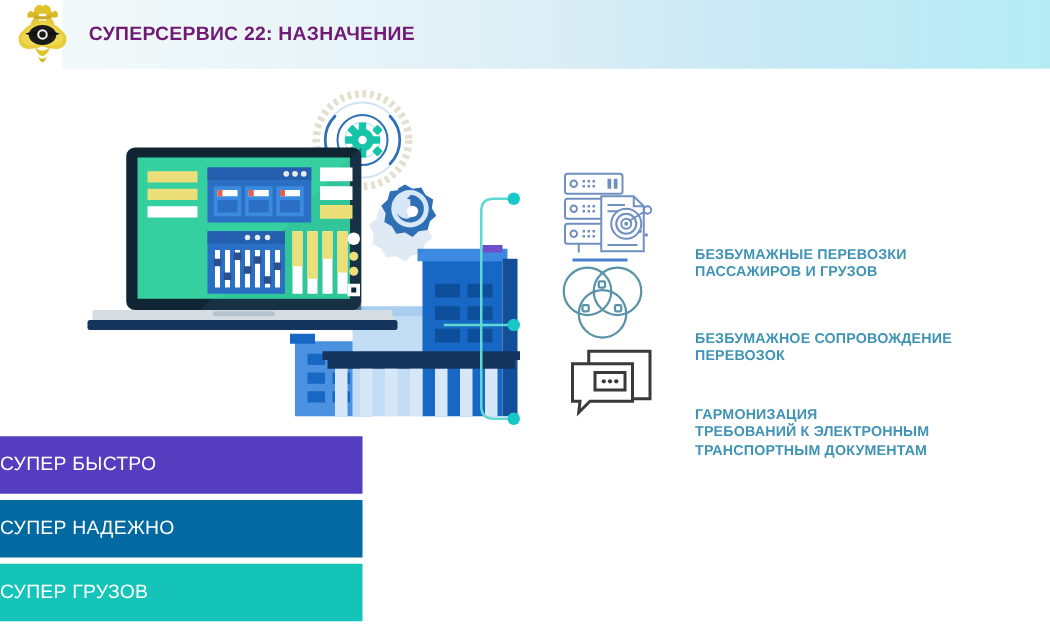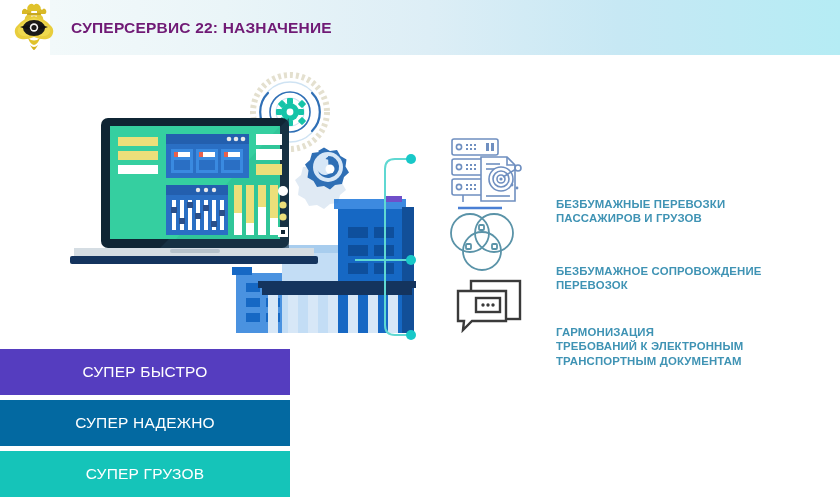--- a/index.html
+++ b/index.html
@@ -77,21 +77,21 @@
   .f3 { left: 556px; top: 222px; }
 
   
   .banner {
     position: absolute;
     left: 0;
     width: 290px;
     height: 46px;
     display: flex;
     align-items: center;
-    justify-content: center;
+    justify-content: flex-start;
     color: #ffffff;
     font-size: 15.5px;
     letter-spacing: 0.2px;
     box-sizing: border-box;
   }
   .banner-1 { top: 349px; background: #553dbf; }
   .banner-2 { top: 400px; background: #0369a1; }
   .banner-3 { top: 451px; background: #15c4b9; }
 </style>
 </head>

